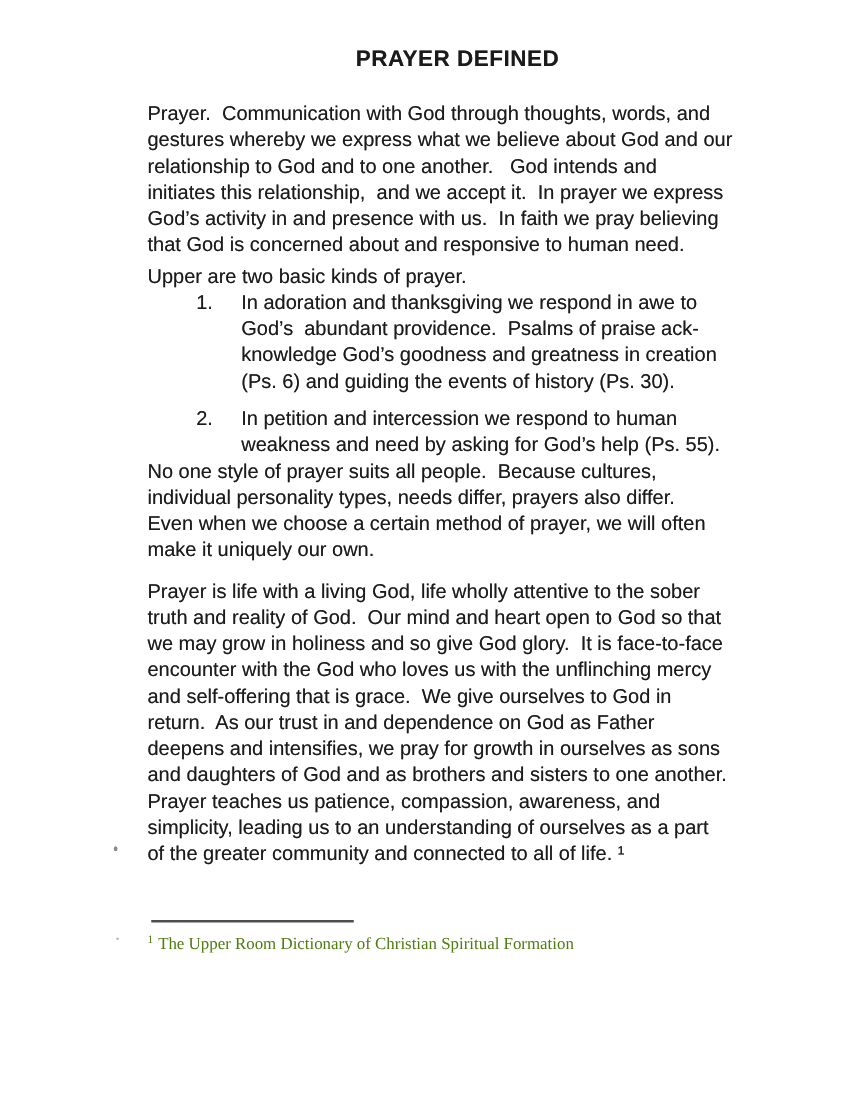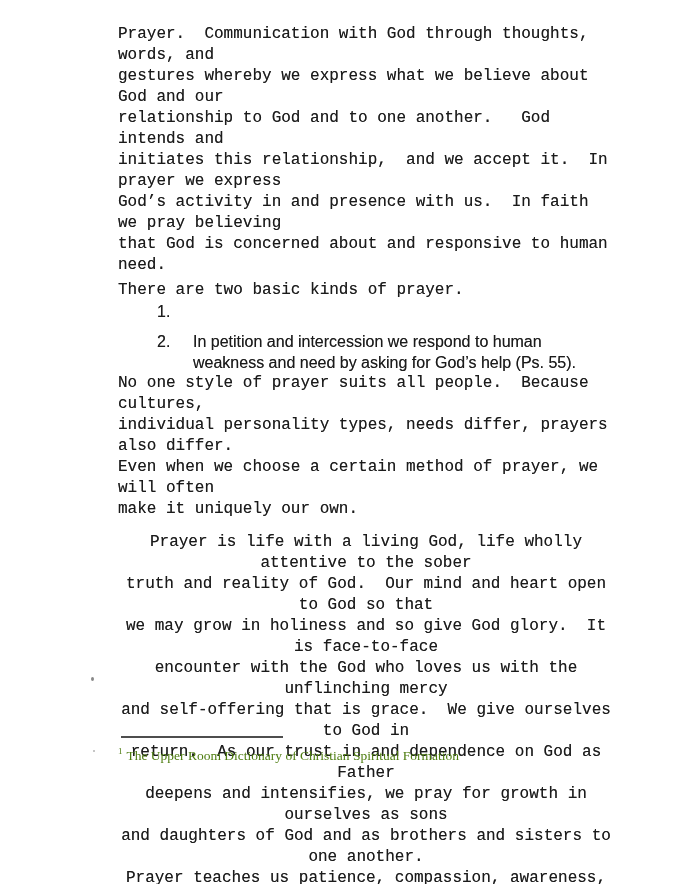--- a/index.html
+++ b/index.html
@@ -30,26 +30,25 @@
     font-weight: bold;
     letter-spacing: 0.4px;
     text-shadow: 0 0 0.5px rgba(0,0,0,0.55);
   }
   .para {
     margin: 0;
     font-size: 16px;
     line-height: 21px;
     white-space: pre-wrap;
     text-shadow: 0 0 0.5px rgba(0,0,0,0.55);
-    font-family: Liberation Mono, monospace;
   }
   .para.p1     { margin-top: 24px; }
   .para.pintro { margin-top: 4px; }
   .para.p3     { }
-  .para.p4     { margin-top: 12px; text-align: center; }
+  .para.p4     { margin-top: 12px; }
   .list-item {
     display: flex;
     align-items: flex-start;
     font-size: 16px;
     line-height: 21px;
     text-shadow: 0 0 0.5px rgba(0,0,0,0.55);
   }
   .list-item.second { margin-top: 9px; }
   .list-item .num {
     margin-left: 39px;
@@ -90,33 +89,38 @@
   }
   .speck.a { left: 91px; top: 677px; width: 3px; height: 4px; opacity: 0.8; }
   .speck.b { left: 93px; top: 750px; width: 2px; height: 2px; opacity: 0.5; }
 </style>
 </head>
 <body>
 
 <div class="page">
   <div class="content">
 
+    <h1 class="title">PRAYER DEFINED</h1>
 
     <p class="para p1">Prayer.  Communication with God through thoughts, words, and
 gestures whereby we express what we believe about God and our
 relationship to God and to one another.   God intends and
 initiates this relationship,  and we accept it.  In prayer we express
 God’s activity in and presence with us.  In faith we pray believing
 that God is concerned about and responsive to human need.</p>
 
-    <p class="para pintro">There are two basic kinds of prayer.</p>
+    <p class="para pintro">Upper are two basic kinds of prayer.</p>
 
     <div class="list">
       <div class="list-item first">
         <span class="num">1.</span>
+        <span class="item-text">In adoration and thanksgiving we respond in awe to
+God’s  abundant providence.  Psalms of praise ack-
+knowledge God’s goodness and greatness in creation
+(Ps. 6) and guiding the events of history (Ps. 30).</span>
       </div>
       <div class="list-item second">
         <span class="num">2.</span>
         <span class="item-text">In petition and intercession we respond to human
 weakness and need by asking for God’s help (Ps. 55).</span>
       </div>
     </div>
 
     <p class="para p3">No one style of prayer suits all people.  Because cultures,
 individual personality types, needs differ, prayers also differ.

